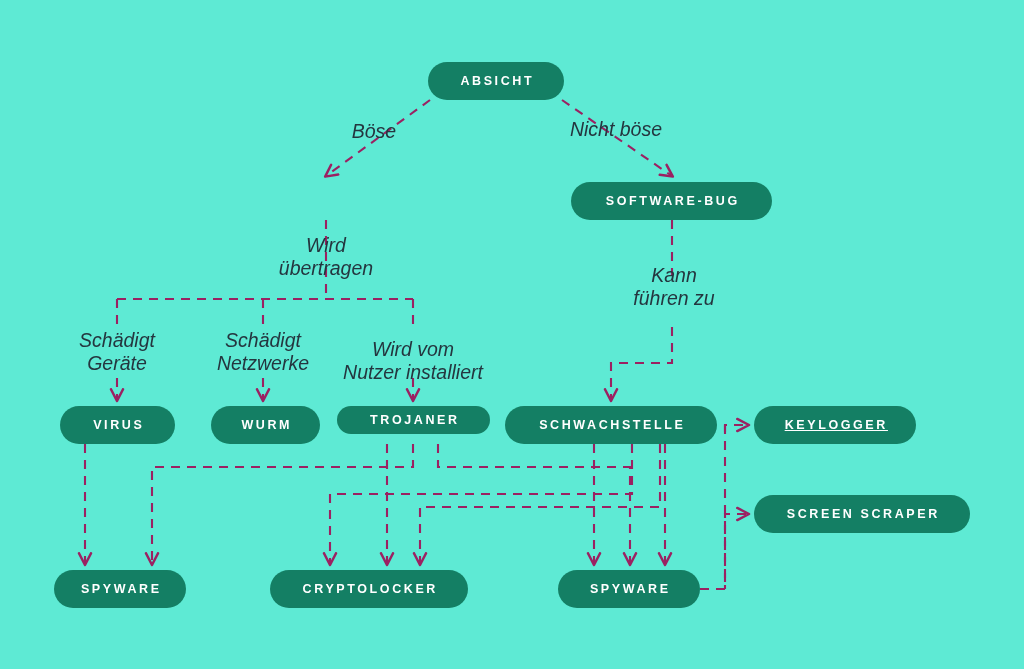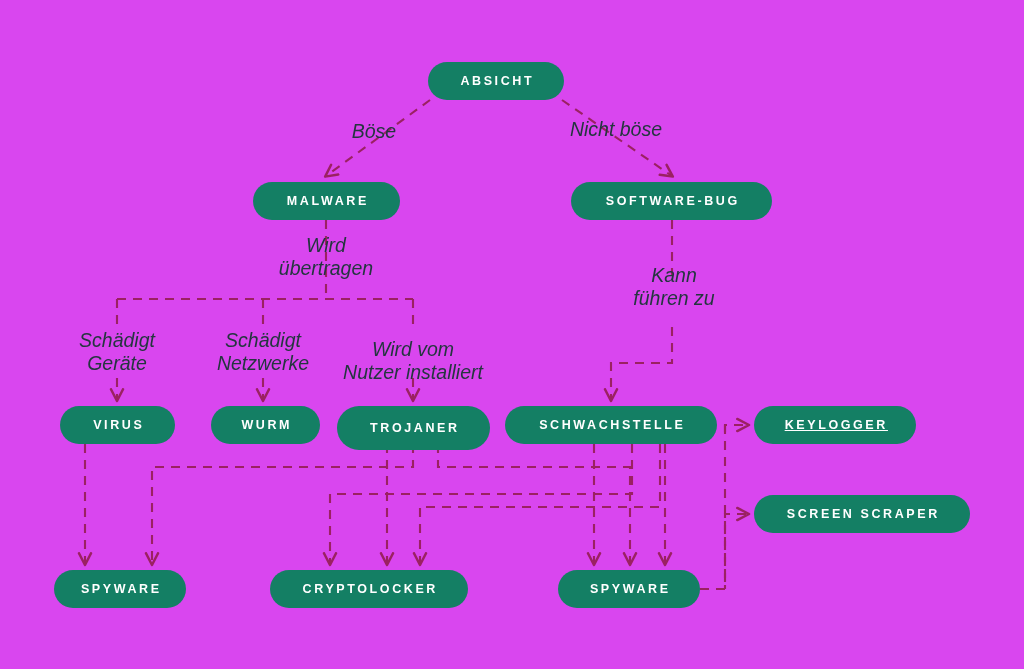--- a/index.html
+++ b/index.html
@@ -10,21 +10,21 @@
     width: 1024px;
     height: 669px;
     overflow: hidden;
     font-family: "Liberation Sans", sans-serif;
     background: #faf7f0;
   }
   #diagram-root {
     position: relative;
     width: 1024px;
     height: 669px;
-    background: #d946ef;
+    background: #5eead4;
   }
   #edge-layer {
     position: absolute;
     left: 0;
     top: 0;
     width: 1024px;
     height: 669px;
   }
   .node {
     position: absolute;
@@ -110,29 +110,28 @@
 
       <path d="M 700 589 L 725 589 L 725 514 L 748 514" marker-end="url(#arrow)"></path>
 
       <path d="M 725 425 L 725 589"></path>
 
     </g>
   </svg>
 
   <div class="node" style="left:428px; top:62px; width:136px; height:38px;">ABSICHT</div>
 
-  <div class="node" style="left:253px; top:182px; width:147px; height:38px;">MALWARE</div>
 
   <div class="node" style="left:571px; top:182px; width:201px; height:38px;">SOFTWARE-BUG</div>
 
   <div class="node" style="left:60px; top:406px; width:115px; height:38px;">VIRUS</div>
 
   <div class="node" style="left:211px; top:406px; width:109px; height:38px;">WURM</div>
 
-  <div class="node" style="left:337px; top:406px; width:153px; height:44px;">TROJANER</div>
+  <div class="node" style="left:337px; top:406px; width:153px; height:28px;">TROJANER</div>
 
   <div class="node" style="left:505px; top:406px; width:212px; height:38px;">SCHWACHSTELLE</div>
 
   <div class="node" style="left:754px; top:406px; width:162px; height:38px;text-decoration:underline;">KEYLOGGER</div>
 
   <div class="node" style="left:754px; top:495px; width:216px; height:38px;">SCREEN SCRAPER</div>
 
   <div class="node" style="left:54px; top:570px; width:132px; height:38px;">SPYWARE</div>
 
   <div class="node" style="left:270px; top:570px; width:198px; height:38px;">CRYPTOLOCKER</div>

